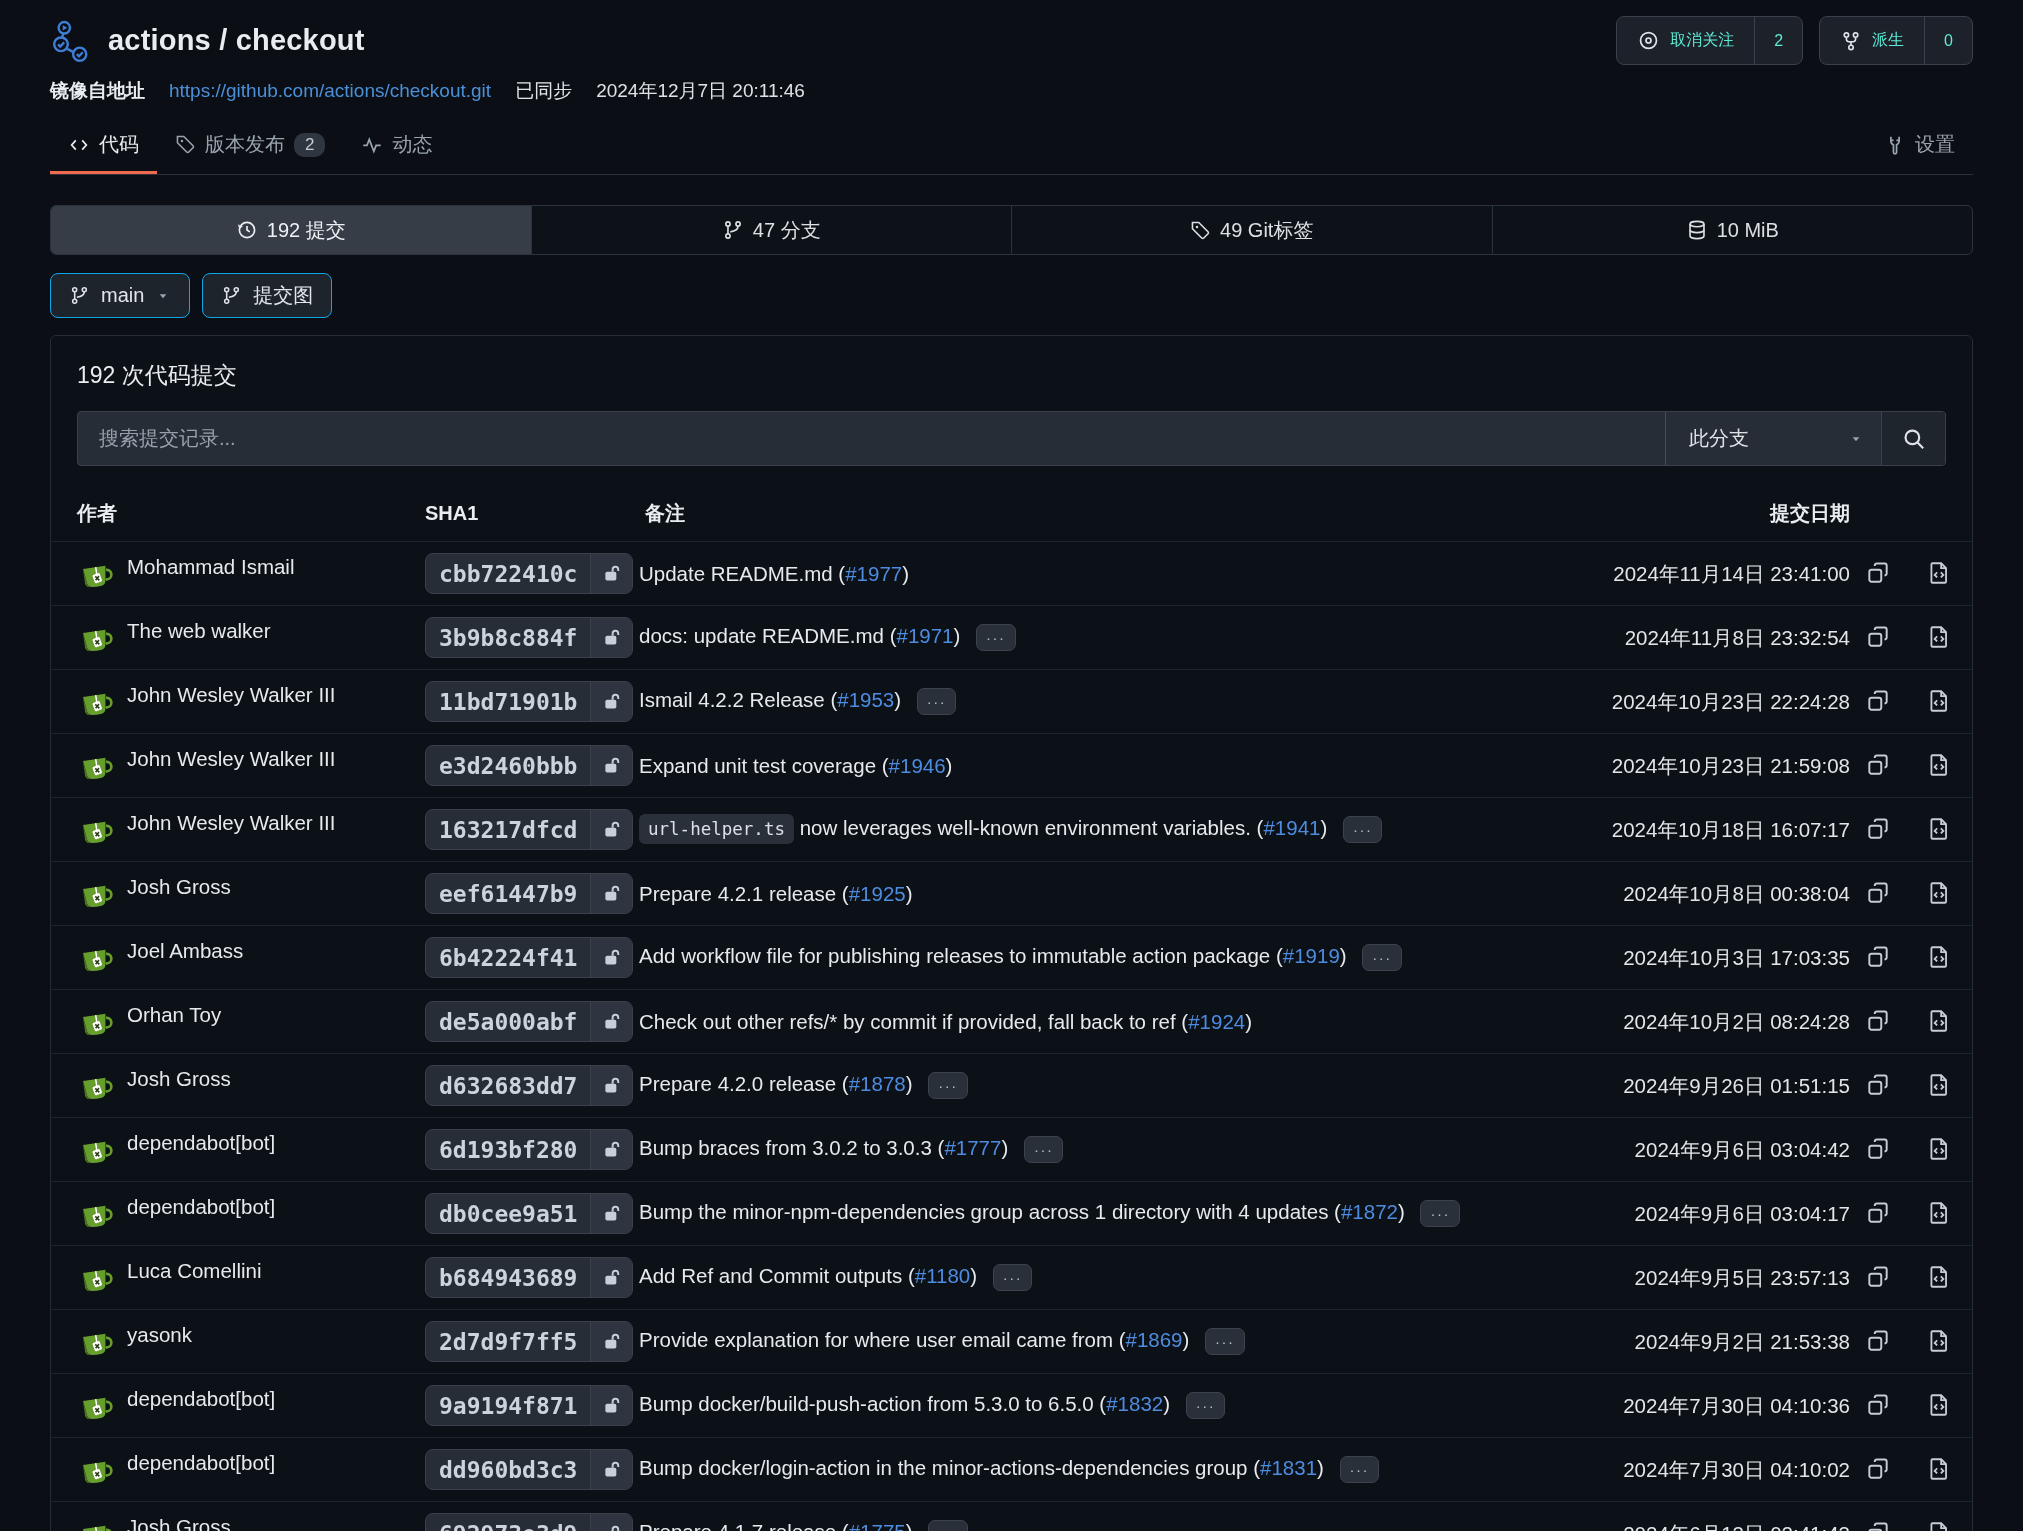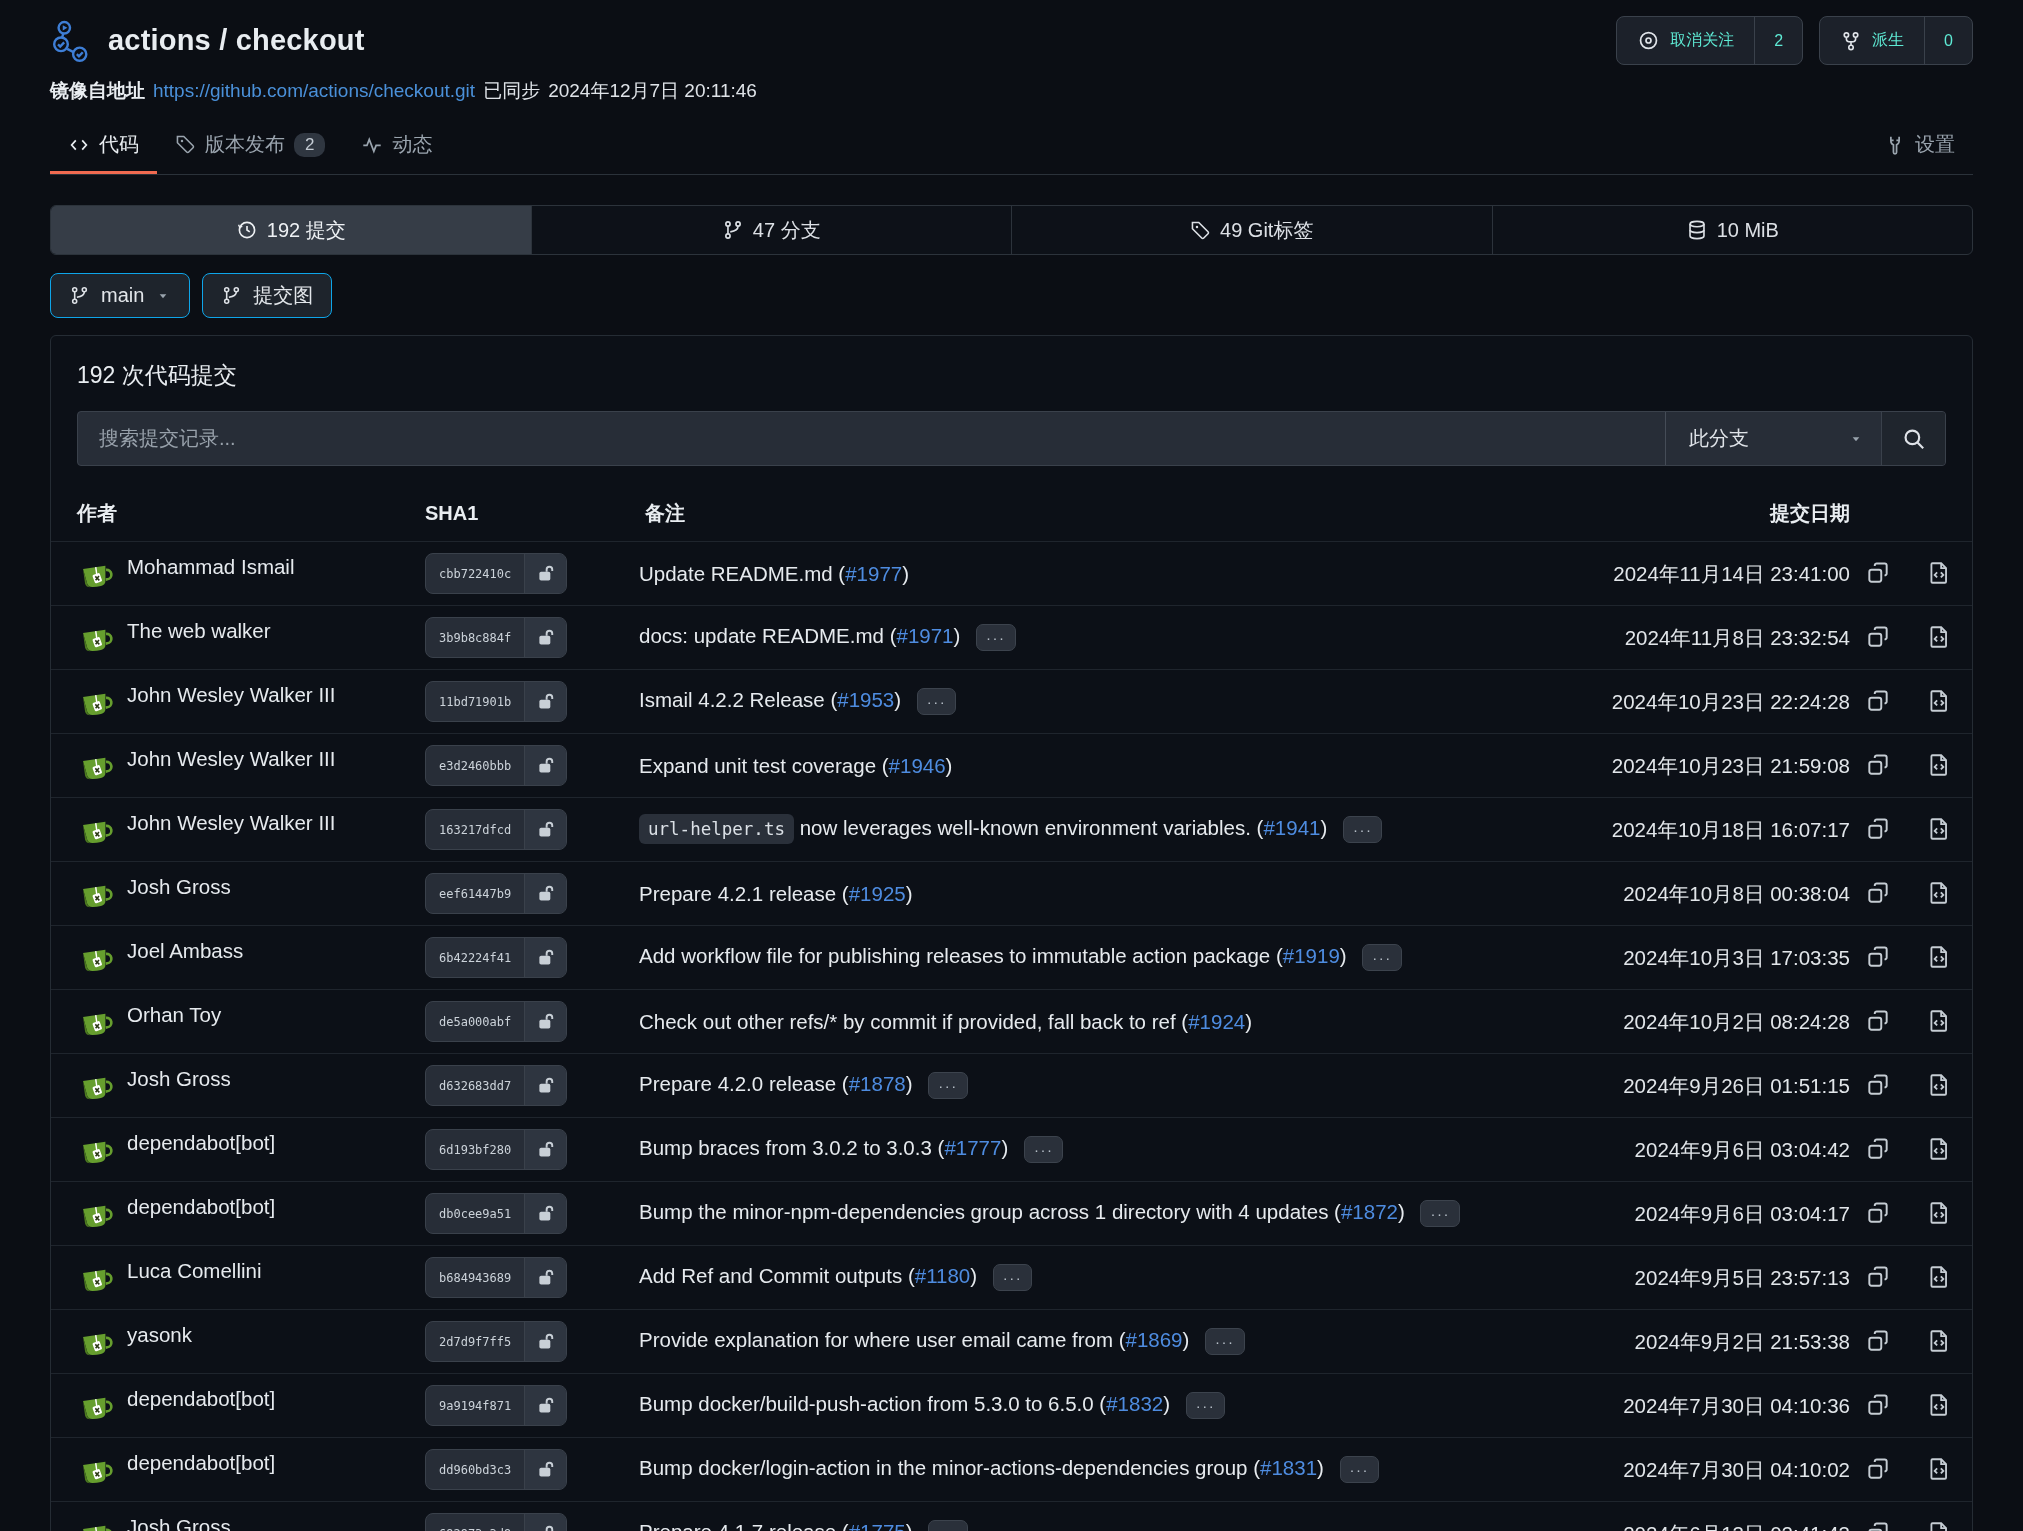--- a/index.html
+++ b/index.html
@@ -16,21 +16,21 @@
   .title-row { display:flex; align-items:center; gap:14px; }
   .repo-logo { flex:0 0 auto; display:flex; }
   .repo-title { font-size:29px; font-weight:600; color:#e9edf1; letter-spacing:.2px; }
   .header-actions { margin-left:auto; display:flex; gap:16px; }
   .btn-group { display:flex; height:49px; border:1px solid #3a414b; border-radius:8px; overflow:hidden; background:#1c212a; }
   .btn-group button {
     background:transparent; border:none; color:#5eead4; font:inherit; font-size:16px;
     display:flex; align-items:center; gap:10px; padding:0 20px; cursor:pointer;
   }
   .btn-group .count { border-left:1px solid #3a414b; padding:0 19px; }
-  .mirror-row { margin-top:13px; font-size:19px; display:flex; align-items:center; gap:8px; color:#dfe3e8; }
+  .mirror-row { margin-top:13px; font-size:19px; display:flex; align-items:center; gap:24px; color:#dfe3e8; }
   .mirror-label { font-weight:700; color:#e9edf1; }
   .mirror-url { color:#4a90d9; text-decoration:none; }
 
   
   .tabs { margin-top:14px; display:flex; align-items:stretch; border-bottom:1px solid #2b323a; }
   .tab {
     display:flex; align-items:center; gap:9px; padding:13px 18px; font-size:20px;
     color:#9aa4ae; cursor:pointer; border-bottom:3px solid transparent;
   }
   .tab.active { color:#e9edf1; border-bottom-color:#f06a50; }
@@ -74,21 +74,21 @@
   th.h-author { padding-left:26px; }
   th.h-sha { padding-left:14px; }
   th.h-msg { padding-left:6px; }
   th.h-date { text-align:right; }
   td { border-top:1px solid #1f252d; vertical-align:middle; padding:11px 0; font-size:20.5px; }
   .cell-author .flex { display:flex; align-items:flex-start; gap:13px; padding-left:26px; }
   .author-name { color:#e6eaee; white-space:nowrap; }
   .avatar { display:inline-flex; }
   .cell-sha { padding-left:14px; }
   .sha-badge { display:inline-flex; align-items:stretch; height:41px; border:1px solid #3a414b; border-radius:8px; overflow:hidden; background:#272d37; cursor:pointer; }
-  .sha-text { display:flex; align-items:center; padding:0 13px; font-family:"DejaVu Sans Mono","Liberation Mono",monospace; font-size:12px; color:#ccd3da; }
+  .sha-text { display:flex; align-items:center; padding:0 13px; font-family:"DejaVu Sans Mono","Liberation Mono",monospace; font-size:23px; color:#ccd3da;font-weight:bold; }
   .sha-lock { display:flex; align-items:center; padding:0 10px; border-left:1px solid #3a414b; background:#2e3540; }
   .cell-msg { color:#e6eaee; padding-right:14px; }
   .issue-link { color:#4e8ce0; text-decoration:none; cursor:pointer; }
   .inline-code { background:#2a303a; border-radius:6px; padding:5px 9px; font-family:"DejaVu Sans Mono","Liberation Mono",monospace; font-size:17.5px; color:#dbe0e6; }
   .more-btn {
     margin-left:10px; height:27px; padding:0 9px; border-radius:7px; background:#2a303a;
     border:1px solid #3c434d; color:#b7bfc8; font-size:15px; letter-spacing:1.5px; line-height:1;
     cursor:pointer; vertical-align:middle;
   }
   .cell-date { text-align:right; white-space:nowrap; color:#e2e6ea; }

